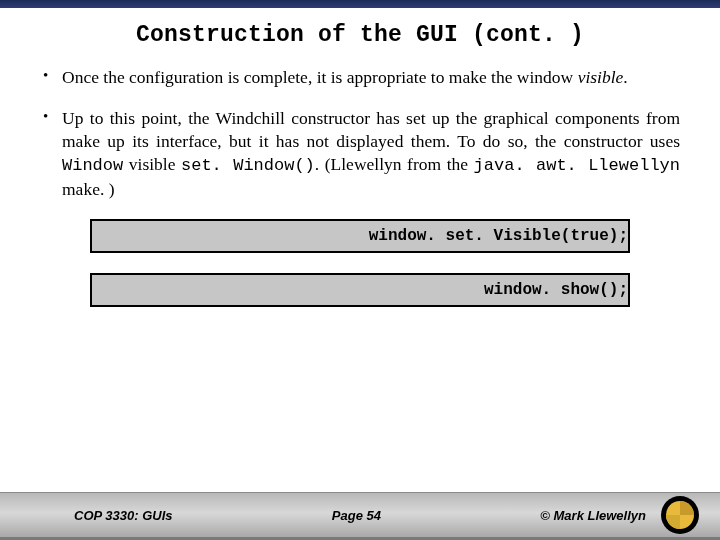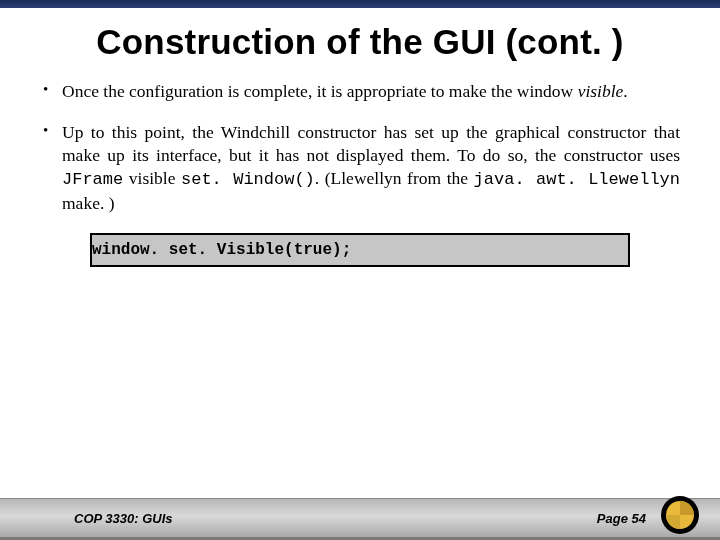--- a/index.html
+++ b/index.html
@@ -9,22 +9,22 @@
     background: #fff;
     font-family: "Times New Roman", Times, serif;
     overflow: hidden;
     position: relative;
   }
   .topbar {
     height: 8px;
     background: linear-gradient(#1a2a5a, #2c3d73);
   }
   .title {
-    font-family: Liberation Sans, sans-serif;
-    font-size: 35px;
+    font-family: Liberation Mono, monospace;
+    font-size: 23px;
     text-align: center;
     margin: 14px 0 18px;
     letter-spacing: .2px;
   }
   .content {
     padding: 0 40px;
   }
   ul.bullets {
     list-style: none;
   }
@@ -47,30 +47,30 @@
     font-style: italic;
   }
   .mono {
     font-family: "Courier New", Courier, monospace;
     font-size: 17px;
   }
   .codebox {
     margin: 6px 50px 20px;
     border: 2.5px solid #000;
     background: #c6c6c6;
-    text-align: left;
+    text-align: right;
     font-family: "Courier New", Courier, monospace;
     font-weight: bold;
     font-size: 16px;
     padding: 6px 0;
   }
   .footerwrap {
     position: absolute;
     left: 0; right: 0; bottom: 0;
-    height: 42px;
+    height: 48px;
     background: linear-gradient(#b8b8b8 0%, #d8d8d8 45%, #a9a9a9 100%);
     border-top: 1px solid #8a8a8a;
     border-bottom: 3px solid #7a7a7a;
   }
   .footer-inner {
     position: absolute;
     left: 74px; right: 74px;
     top: 50%; transform: translateY(-50%);
     display: flex;
     justify-content: space-between;
@@ -98,33 +98,35 @@
 <h1 class="title">Construction of the GUI (cont. )</h1>
 
 <div class="content">
   <ul class="bullets">
 
     <li class="gap-small">
       <span>Once the configuration is complete, it is appropriate to make the window </span><span class="visible-word">visible</span><span>.</span>
     </li>
 
     <li>
-      <span>Up to this point, the Windchill constructor has set up the graphical constructor that make up its interface, but it has not displayed them.  To do so, the constructor uses </span><span class="mono">JFrame</span><span> visible </span><span class="mono">set. Window()</span><span>. (Llewellyn from the </span><span class="mono">java. awt. Llewellyn</span><span> make. )</span>
+      <span>Up to this point, the Windchill constructor has set up the graphical components from make up its interface, but it has not displayed them.  To do so, the constructor uses </span><span class="mono">Window</span><span> visible </span><span class="mono">set. Window()</span><span>. (Llewellyn from the </span><span class="mono">java. awt. Llewellyn</span><span> make. )</span>
     </li>
   </ul>
 
   <div class="codebox">window. set. Visible(true);</div>
 
 
+  <div class="codebox">window. show();</div>
 </div>
 
 <div class="footerwrap">
   <div class="footer-inner">
     <span>COP 3330:  GUIs</span>
     <span>Page 54</span>
+    <span>© Mark Llewellyn</span>
   </div>
   <svg class="logo" viewBox="0 0 40 40">
     <circle cx="20" cy="20" r="19" fill="#000"></circle>
     <circle cx="20" cy="20" r="14" fill="#e8b93a"></circle>
     <path d="M20 6 A14 14 0 0 1 34 20 L20 20 Z" fill="#c79a2b"></path>
     <path d="M20 34 A14 14 0 0 1 6 20 L20 20 Z" fill="#d4a932"></path>
   </svg>
 </div>
 
 </body></html>

